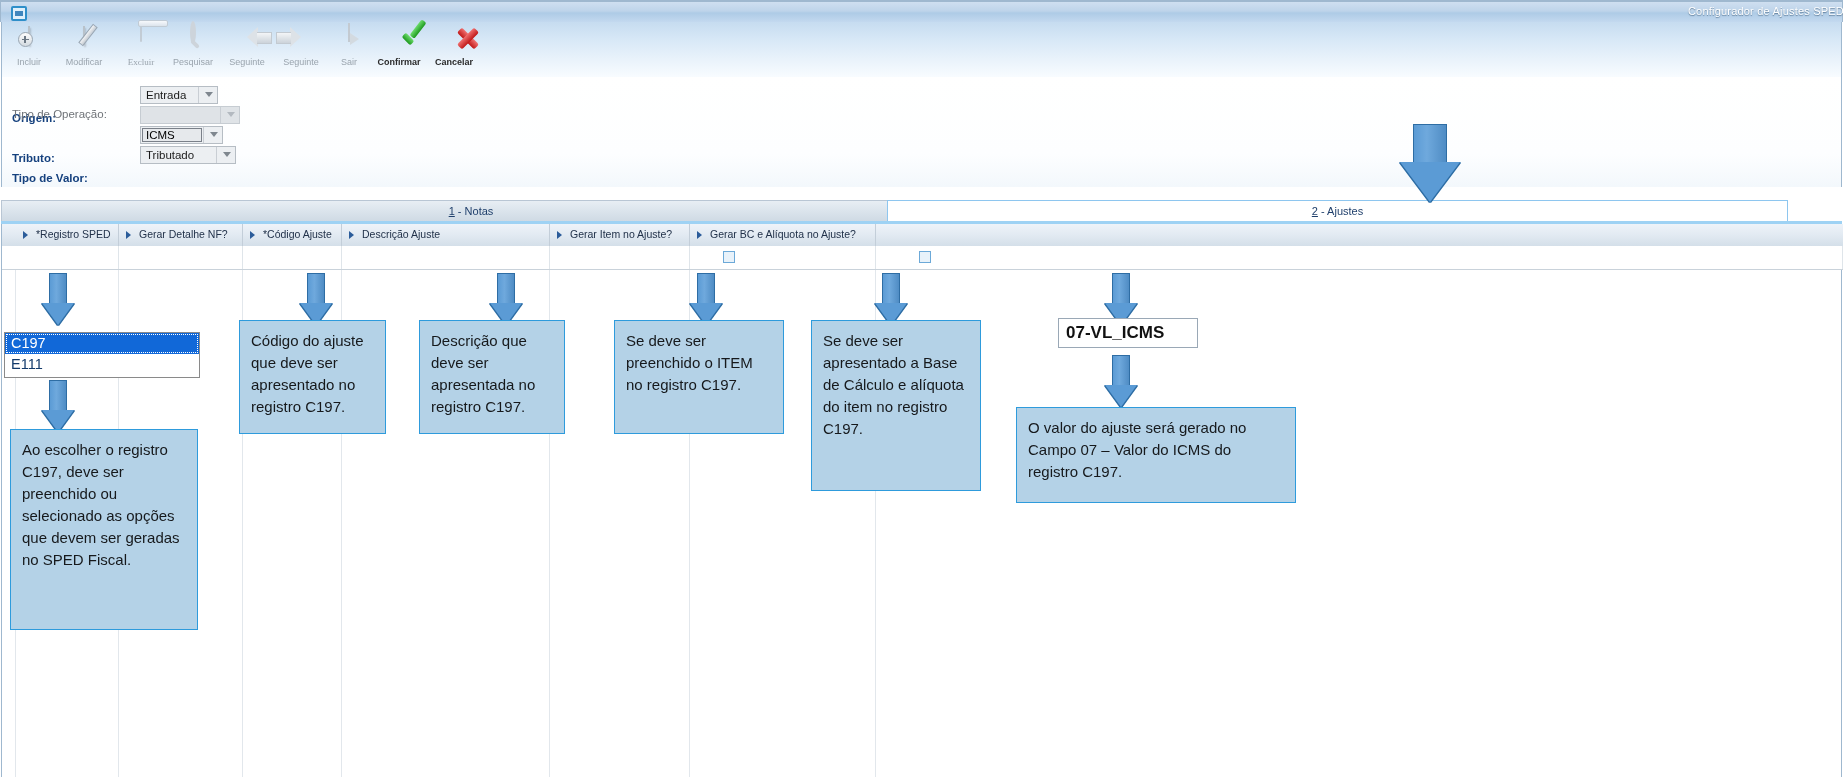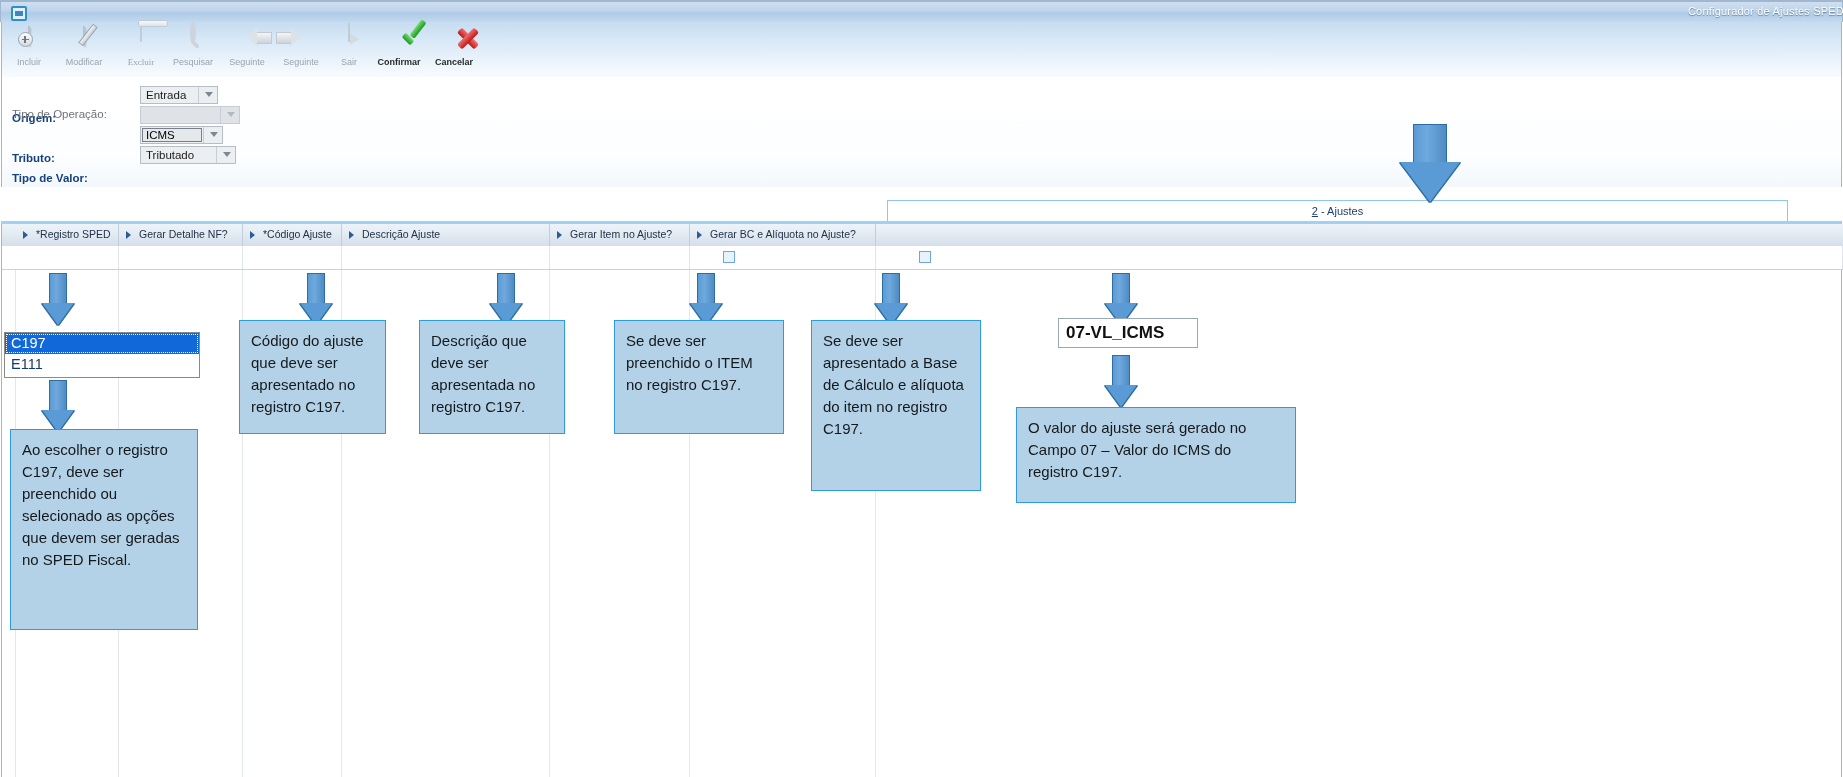--- a/index.html
+++ b/index.html
@@ -378,20 +378,23 @@
           <div class="combo" style="width: 96px;">
             <span class="val">Tributado</span>
             <span class="sep"></span>
             <span class="chev"></span>
           </div>
         </div>
       </div>
     </div>
 
   <div id="tabs">
+    <div class="tab" id="tab-notas">
+      <u>1</u><span> - Notas</span>
+    </div>
     <div class="tab" id="tab-ajustes">
       <u>2</u><span> - Ajustes</span>
     </div>
   </div>
   <div id="tabs-underline"></div>
 
   <div id="grid">
     <div id="grid-header">
         <div class="gh" style="left: 14px; width: 103px;"><span class="tri"></span><span>*Registro SPED</span></div>
         <div class="gh" style="left: 117px; width: 124px;"><span class="tri"></span><span>Gerar Detalhe NF?</span></div>

